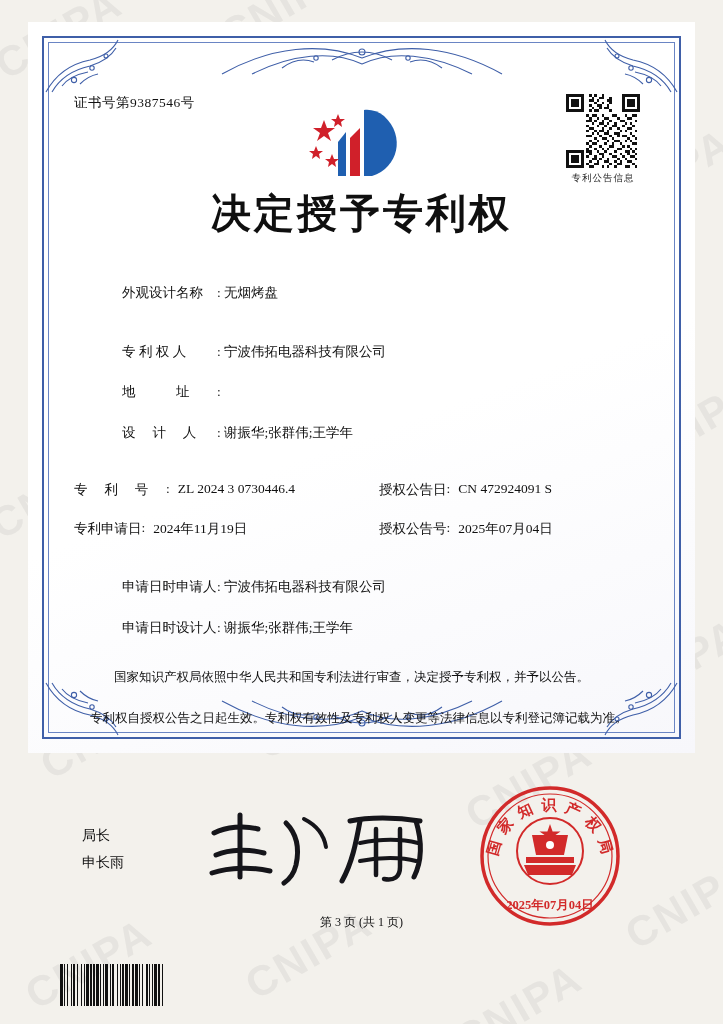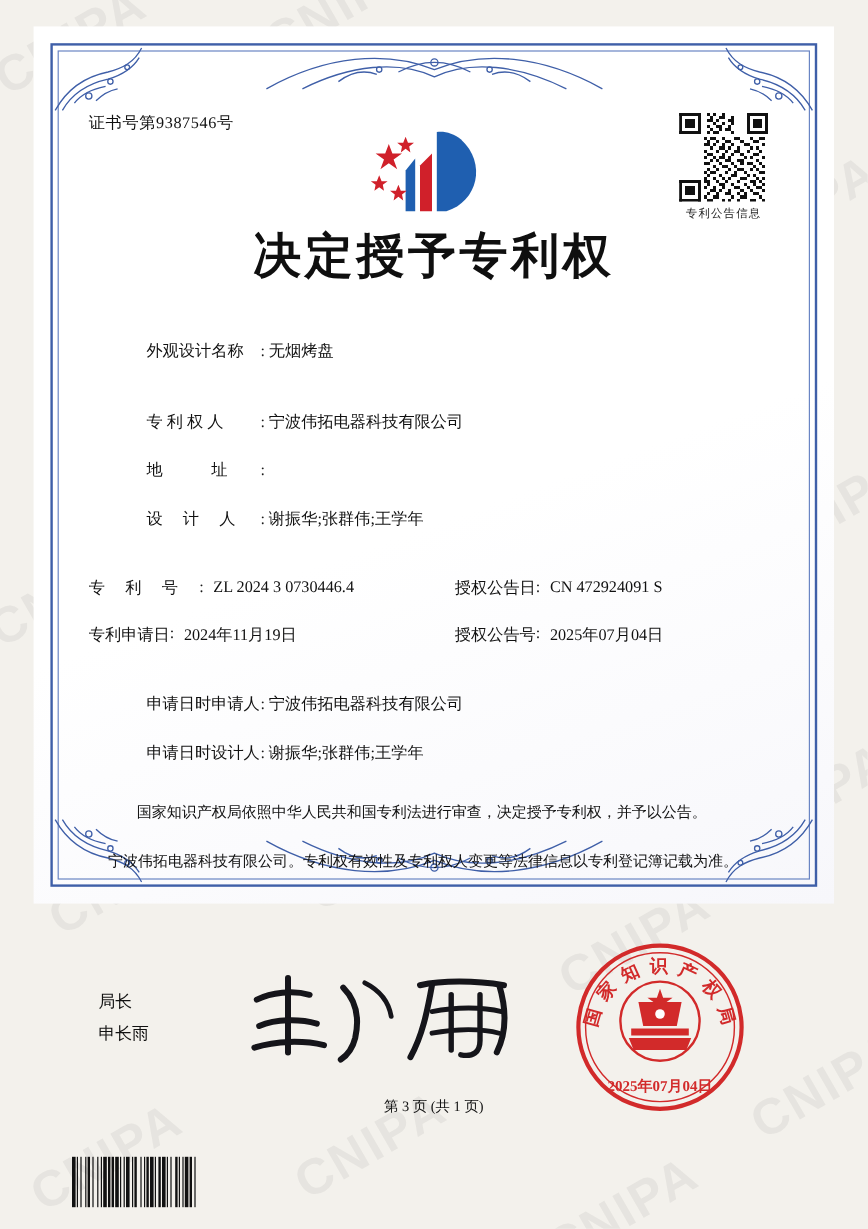--- a/index.html
+++ b/index.html
@@ -630,21 +630,21 @@
       <div class="row">
         <div class="label">申请日时设计人</div>
         <div class="colon">:</div>
         <div class="value">谢振华;张群伟;王学年</div>
       </div>
 
     </div>
 
     <div class="statement">
       <p class="indent">国家知识产权局依照中华人民共和国专利法进行审查，决定授予专利权，并予以公告。</p>
-      <p>宁波伟拓电器科技有限公司。专利权有效性及专利权人变更等法律信息以专利登记簿记载为准。</p>
+      <p>专利权自授权公告之日起生效。专利权有效性及专利权人变更等法律信息以专利登记簿记载为准。</p>
     </div>
 
     <div class="sign-area">
 
       <div class="director">
         <div>局长</div>
         <div>申长雨</div>
       </div>
 
       <div class="signature">

